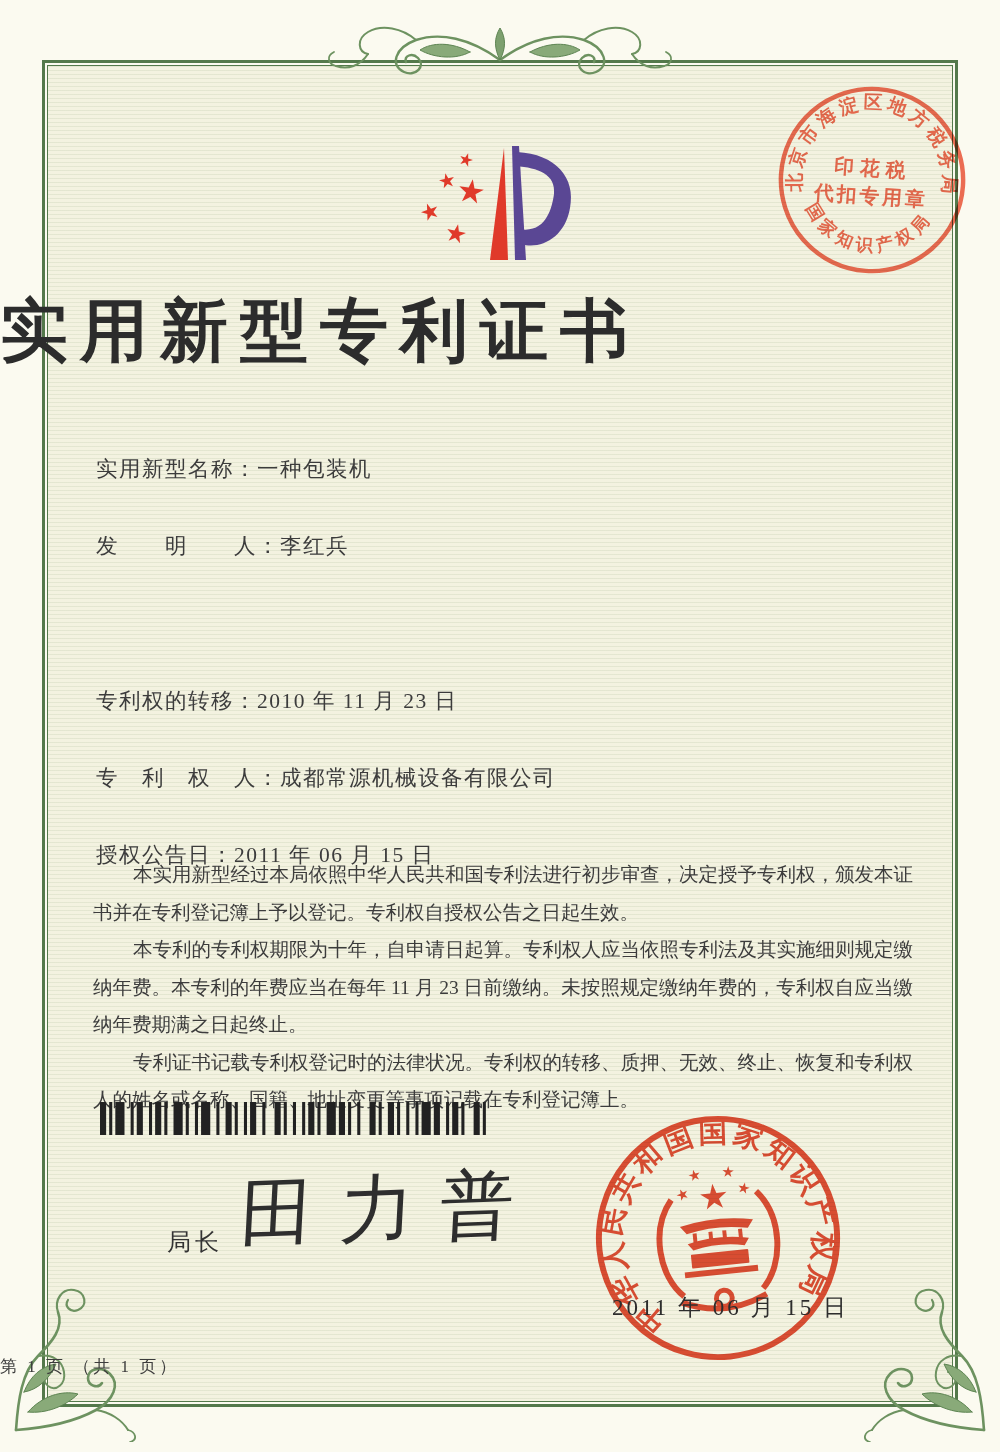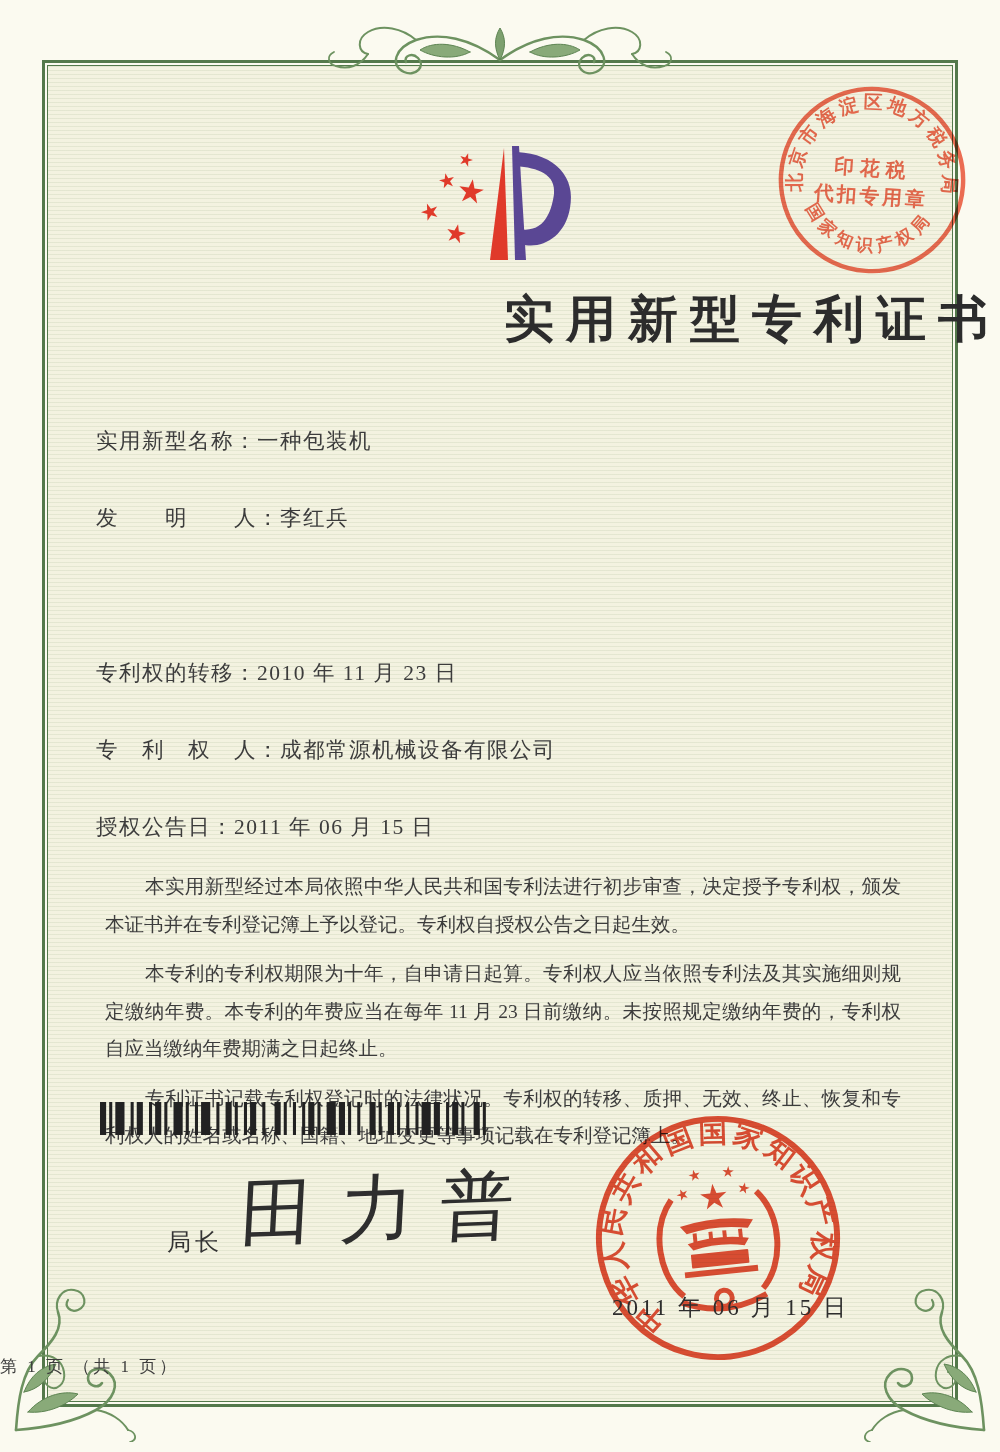--- a/index.html
+++ b/index.html
@@ -6,27 +6,27 @@
   .page{position:relative;width:1000px;height:1452px;background:#fbfaf0;overflow:hidden;
         font-family:"Liberation Serif","DejaVu Serif",serif;}
   
   .frame{position:absolute;left:42px;top:60px;width:910px;height:1341px;
          border:3px solid #54794b;z-index:1;}
   .frame-inner{position:absolute;inset:2px;border:1px solid #54794b;
          background:repeating-linear-gradient(180deg, rgba(124,150,104,0.13) 0 1px, rgba(0,0,0,0) 1px 4px),#f3f2e0;}
   .orn{position:absolute;z-index:2;}
   .cert-no{position:absolute;left:96px;top:128px;font-size:22px;letter-spacing:5px;color:#474747;z-index:3;}
   .logo{position:absolute;left:404px;top:142px;z-index:3;}
-  .title{position:absolute;left:0;right:0;top:286px;text-align:right;font-size:50px;font-weight:700;
+  .title{position:absolute;left:0;right:0;top:286px;text-align:left;font-size:68px;font-weight:700;
          letter-spacing:12px;color:#2c2c2c;z-index:3;font-family:"DejaVu Serif","Liberation Serif",serif;}
-  .field{position:absolute;left:96px;font-size:21.5px;color:#3c3c3c;letter-spacing:1.5px;z-index:3;white-space:nowrap;}
+  .field{position:absolute;left:96px;font-size:21.5px;color:#3c3c3c;letter-spacing:1.5px;z-index:3;white-space:nowrap;margin-top:28px;}
   .f1{top:426px}.f2{top:503px}.f3{top:581px}.f4{top:658px}.f5{top:735px}.f6{top:812px}
   .paras{position:absolute;left:93px;top:856px;width:820px;font-size:19.5px;line-height:37.5px;
          color:#3c3c3c;text-align:justify;z-index:3;}
-  .paras p{margin:12px;text-indent:2.05em;font-family:Liberation Serif, serif;}
+  .paras p{margin:0;text-indent:2.05em;font-family:Liberation Serif, serif;}
   .barcode{position:absolute;left:100px;top:1102px;width:392px;height:33px;z-index:3;}
   .sig-label{position:absolute;left:167px;top:1226px;font-size:24px;letter-spacing:4px;color:#333;z-index:3;text-align:center;}
   .sig-name{position:absolute;left:240px;top:1160px;font-size:74px;letter-spacing:26px;color:#2e2e2e;
          transform:rotate(-2deg) skewX(-5deg);z-index:3;font-family:"DejaVu Serif",serif;}
   .tax-stamp{position:absolute;left:768px;top:76px;transform:rotate(4deg);opacity:.92;
          mix-blend-mode:multiply;z-index:4;}
   .seal{position:absolute;left:584px;top:1104px;transform:rotate(-6deg);opacity:.95;
          mix-blend-mode:multiply;z-index:4;}
   .seal-date{position:absolute;left:612px;top:1292px;font-size:23px;letter-spacing:3px;color:#2d2d2d;z-index:5;white-space:nowrap;}
   .footer{position:absolute;left:0;right:0;top:1355px;text-align:left;font-size:17px;letter-spacing:3px;color:#3c3c3c;z-index:3;}

